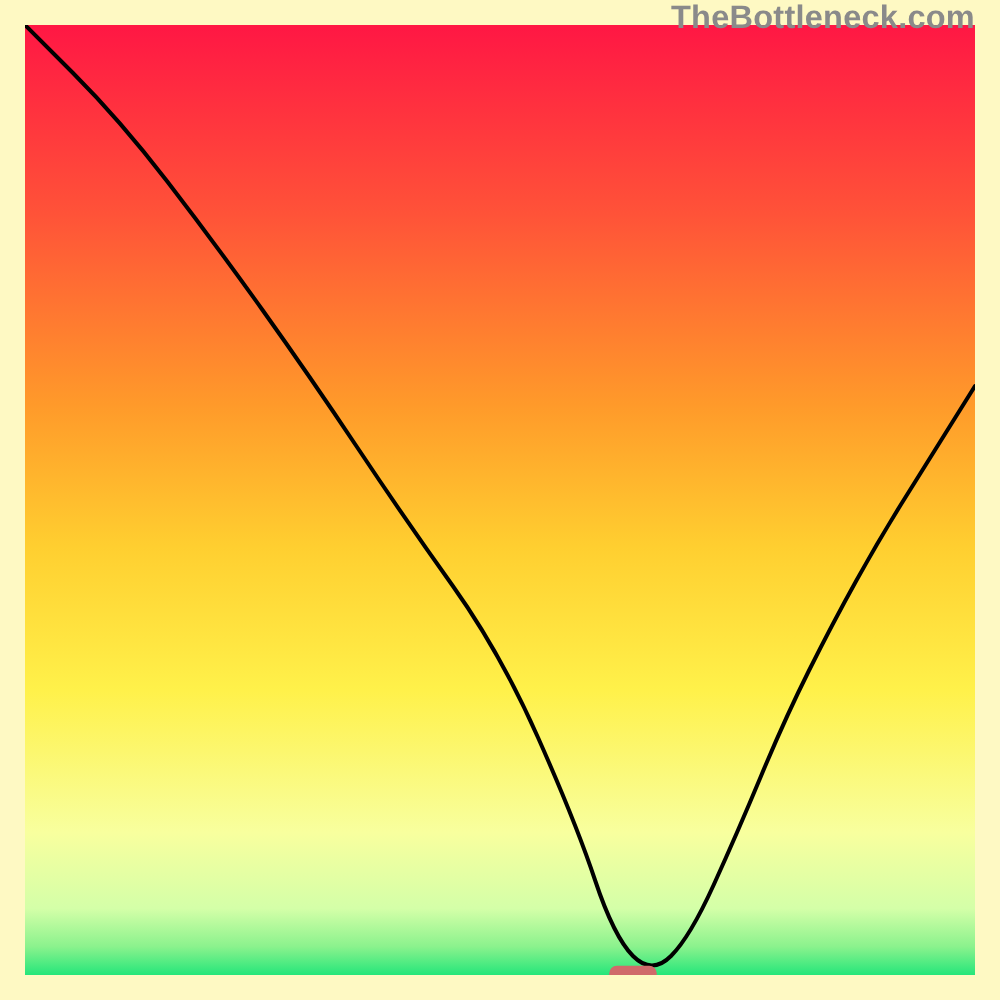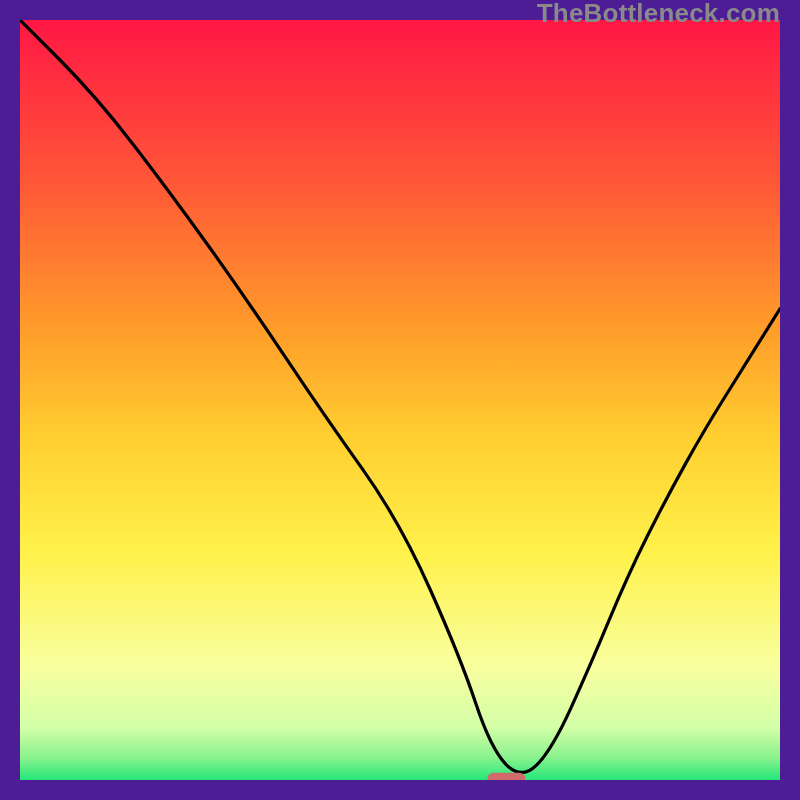--- a/index.html
+++ b/index.html
@@ -7,21 +7,21 @@
     padding: 0;
     width: 800px;
     height: 800px;
     overflow: hidden;
     font-family: Arial, Helvetica, sans-serif;
   }
   .chart-frame {
     position: relative;
     width: 800px;
     height: 800px;
-    background: #4c1d95;
+    background: #fef9c3;
     text-align: center;
   }
   .plot-area {
     position: absolute;
     left: 20px;
     top: 20px;
     width: 760px;
     height: 760px;
     overflow: hidden;
   }

